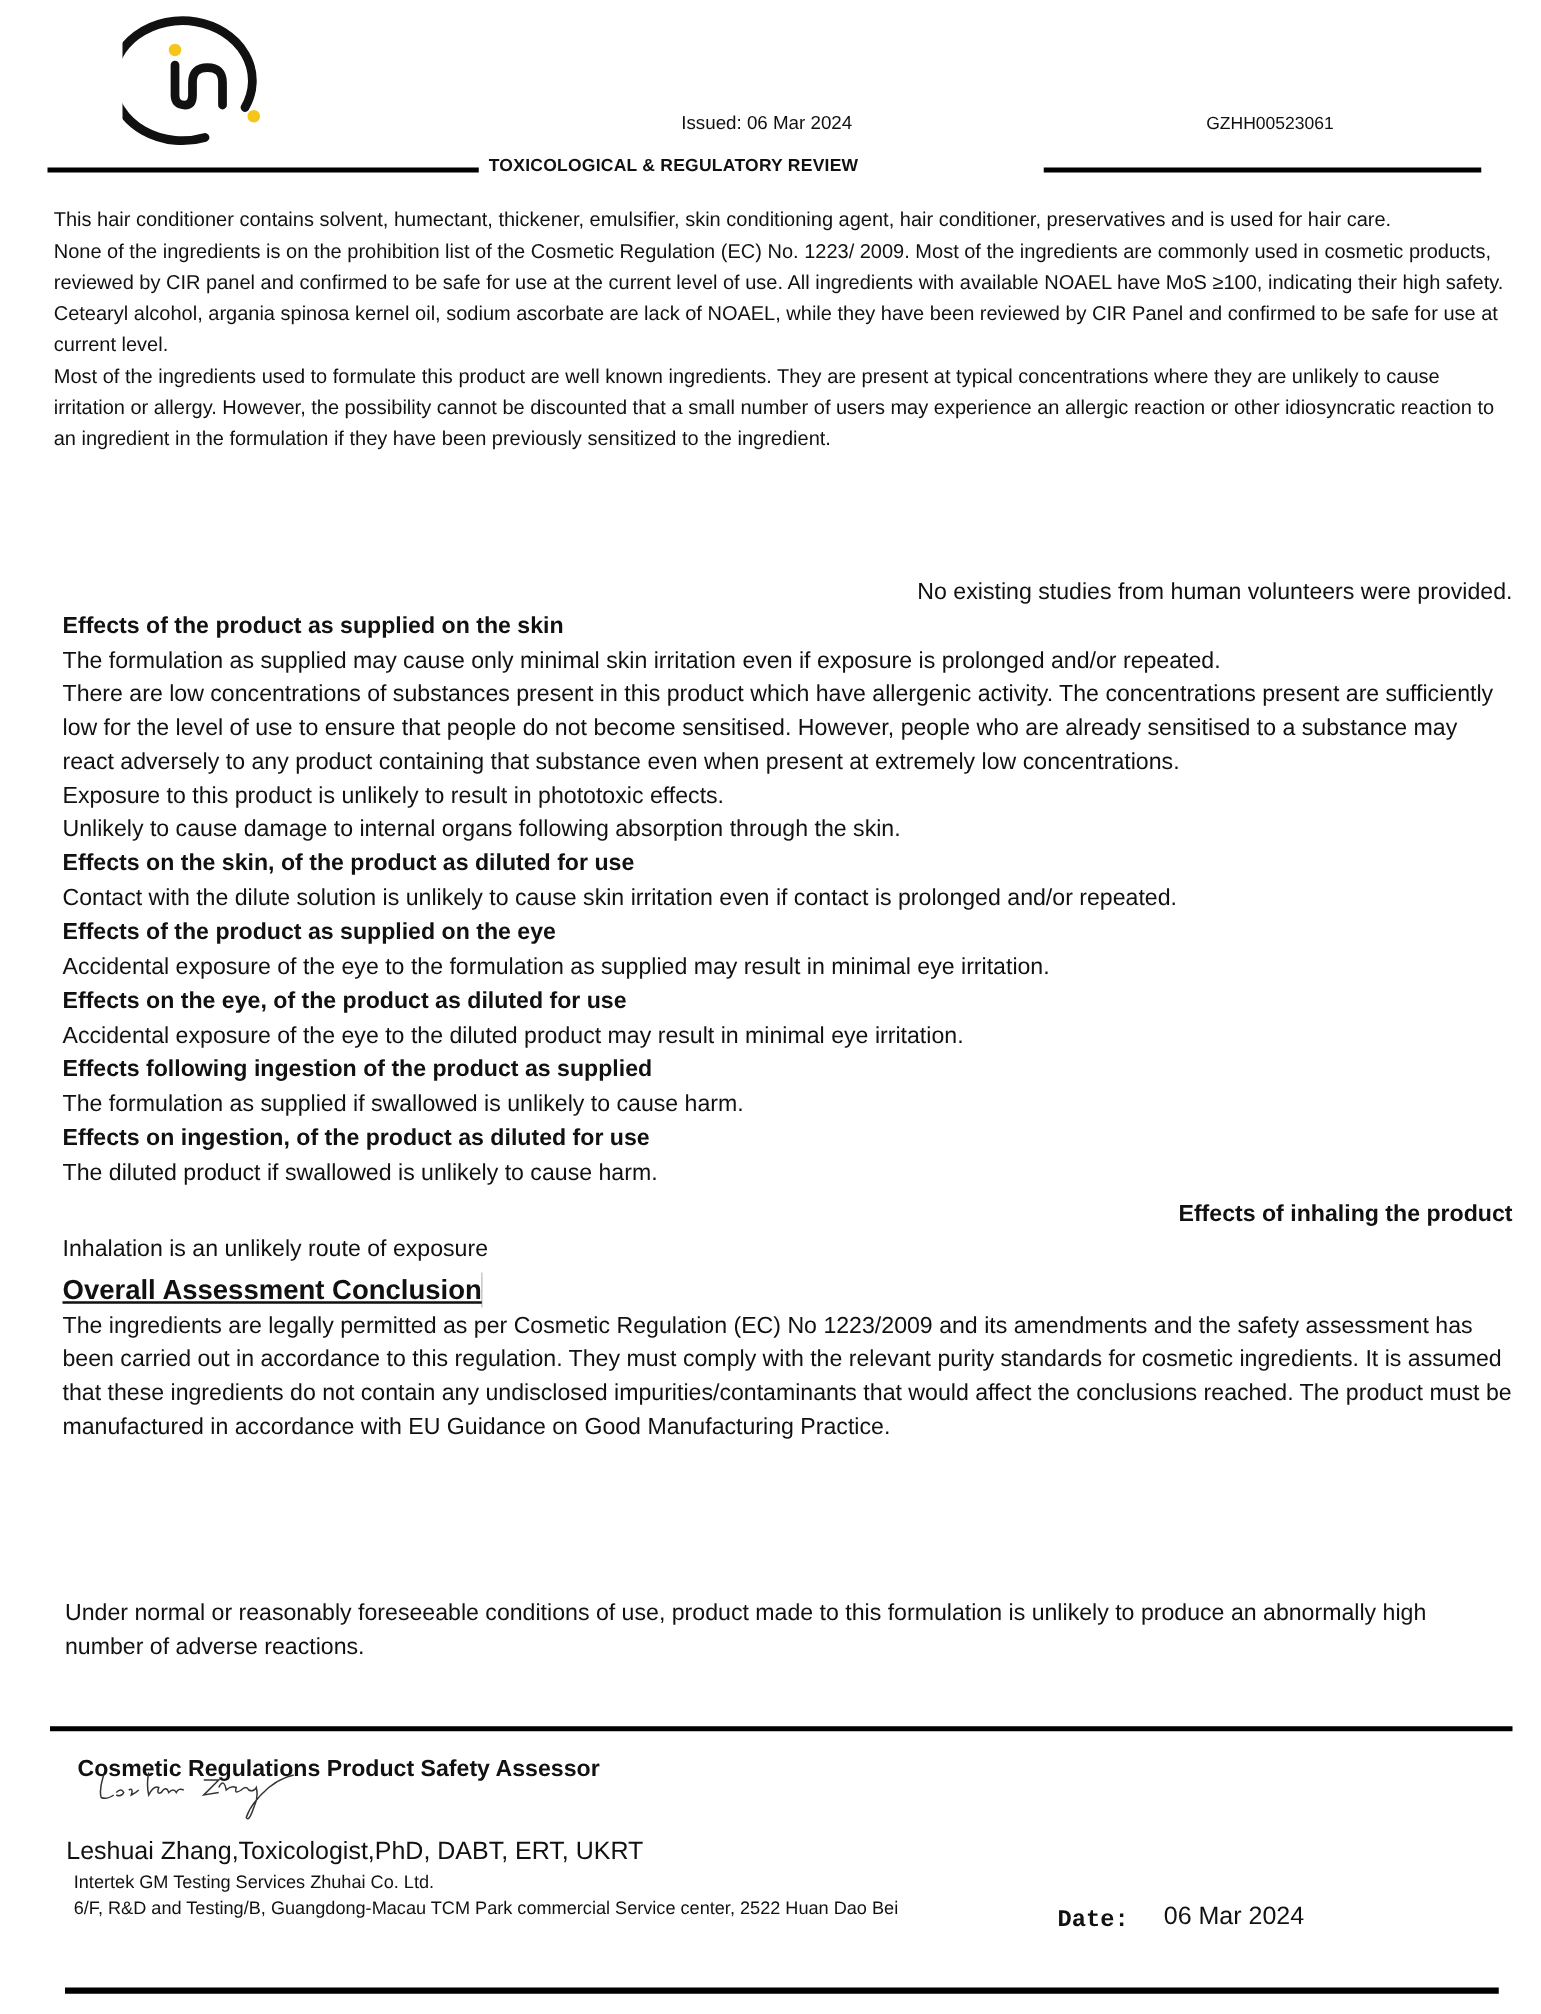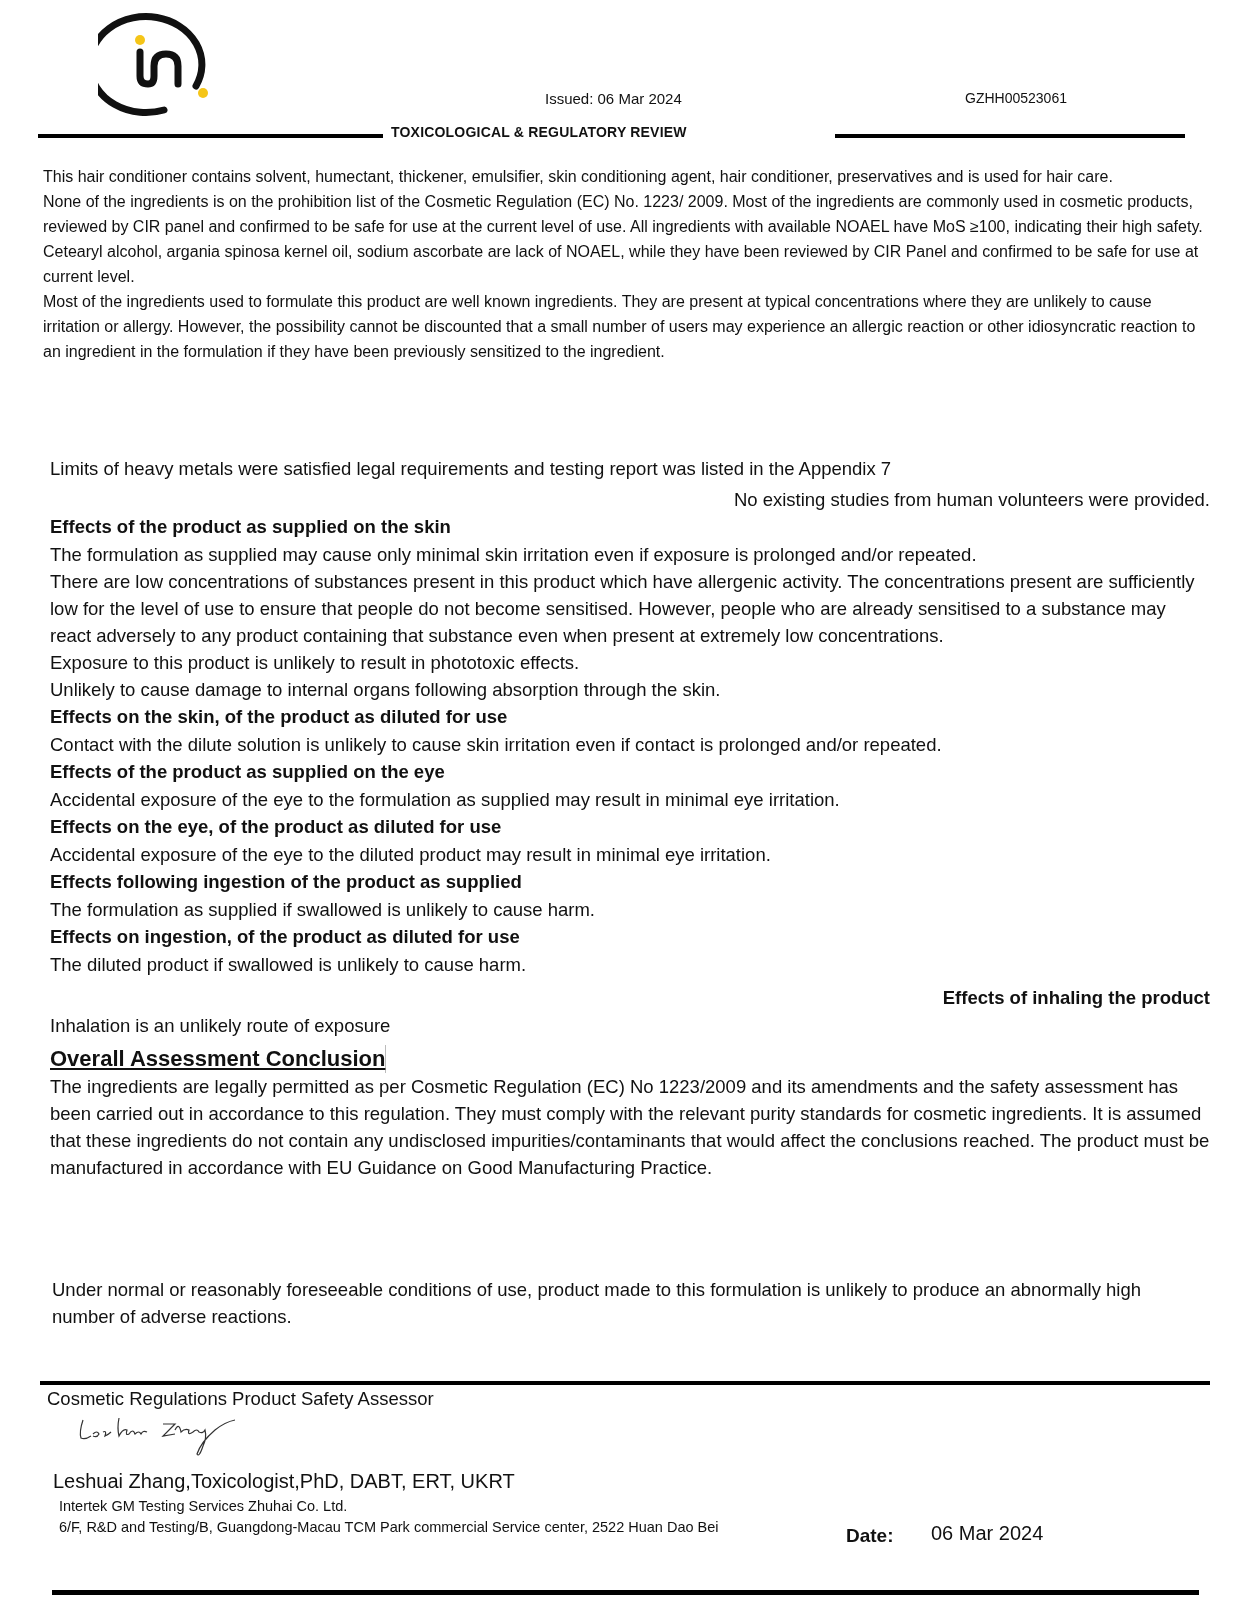--- a/index.html
+++ b/index.html
@@ -21,27 +21,27 @@
     .body-block .head { font-weight: bold; line-height: 28px; }
     .gap4 { margin-top: 4px !important; text-align: right; }
     .gap6 { margin-top: 6px !important; text-align: right; }
     .conclusion-title {
       font-weight: bold; font-size: 22px; text-decoration: underline; display: inline-block;
       border-right: 1px solid #bbb; padding-right: 0; line-height: 28px; margin-top: 6px;
     }
     .conclusion-text { line-height: 26.5px; }
     .final-note { left: 52px; top: 1276px; width: 1150px; font-size: 18.5px; line-height: 27px; }
     .rule-sig { left: 40px; top: 1381px; width: 1170px; height: 4px; background: #000; }
-    .assessor-title { left: 47px; top: 1380px; font-size: 18.5px; font-weight: normal; margin-top: 0; padding-top: 0; }
+    .assessor-title { left: 62px; top: 1380px; font-size: 18.5px; font-weight: bold; margin-top: 16px; padding-top: 0; }
     .signature { left: 75px; top: 1412px; width: 170px; height: 50px; }
     .assessor-name { left: 53px; top: 1470px; font-size: 20px; }
     .org { left: 59px; top: 1496px; font-size: 14.5px; line-height: 21px; width: 760px; }
     .org p { margin: 0; }
     .rule-bottom { left: 52px; top: 1590px; width: 1147px; height: 5px; background: #000; }
-    .date-label { left: 846px; top: 1525px; font-size: 19px; font-weight: bold; }
+    .date-label { left: 846px; top: 1525px; font-size: 19px; font-weight: bold; font-family: Liberation Mono, monospace; }
     .date-value { left: 931px; top: 1522px; font-size: 20px; }
   </style>
 </head>
 <body>
 
 <div class="abs logo">
   <svg width="124" height="110" viewBox="0 0 124 110">
     <path d="M 98 78 A 56 48 0 1 0 66 102" fill="none" stroke="#111" stroke-width="7" stroke-linecap="round"></path>
     <circle cx="105" cy="85" r="5" fill="#f5c518"></circle>
     <circle cx="42" cy="32" r="5" fill="#f5c518"></circle>
@@ -54,21 +54,20 @@
 <div class="abs section-title">TOXICOLOGICAL &amp; REGULATORY REVIEW</div>
 <div class="abs title-rule-right"></div>
 
 <div class="abs intro">
   <p>This hair conditioner contains solvent, humectant, thickener, emulsifier, skin conditioning agent, hair conditioner, preservatives and is used for hair care.</p>
   <p>None of the ingredients is on the prohibition list of the Cosmetic Regulation (EC) No. 1223/ 2009. Most of the ingredients are commonly used in cosmetic products, reviewed by CIR panel and confirmed to be safe for use at the current level of use. All ingredients with available NOAEL have MoS ≥100, indicating their high safety. Cetearyl alcohol, argania spinosa kernel oil, sodium ascorbate are lack of NOAEL, while they have been reviewed by CIR Panel and confirmed to be safe for use at current level.</p>
   <p>Most of the ingredients used to formulate this product are well known ingredients. They are present at typical concentrations where they are unlikely to cause irritation or allergy. However, the possibility cannot be discounted that a small number of users may experience an allergic reaction or other idiosyncratic reaction to an ingredient in the formulation if they have been previously sensitized to the ingredient.</p>
 </div>
 
 <div class="abs body-block">
-  <p class="line">Limits of heavy metals were satisfied legal requirements and testing report was listed in the Appendix 7</p>
   <p class="line gap4">No existing studies from human volunteers were provided.</p>
   <p class="line head">Effects of the product as supplied on the skin</p>
   <p class="line">The formulation as supplied may cause only minimal skin irritation even if exposure is prolonged and/or repeated.</p>
   <p class="line">There are low concentrations of substances present in this  product which have allergenic activity. The concentrations present are sufficiently low for the level of use to ensure that people do not become sensitised. However, people who are already sensitised to a substance may react adversely to any product containing that substance even when present at extremely low concentrations.</p>
   <p class="line">Exposure to this product is unlikely to result in phototoxic effects.</p>
   <p class="line">Unlikely to cause damage to internal organs following absorption through the skin.</p>
   <p class="line head">Effects on the skin, of the product as diluted for use</p>
   <p class="line">Contact with the dilute solution is unlikely to cause skin irritation even if contact is prolonged and/or repeated.</p>
   <p class="line head">Effects of the product as supplied on the eye</p>
   <p class="line">Accidental exposure of the eye to the formulation as supplied may result in minimal eye irritation.</p>

